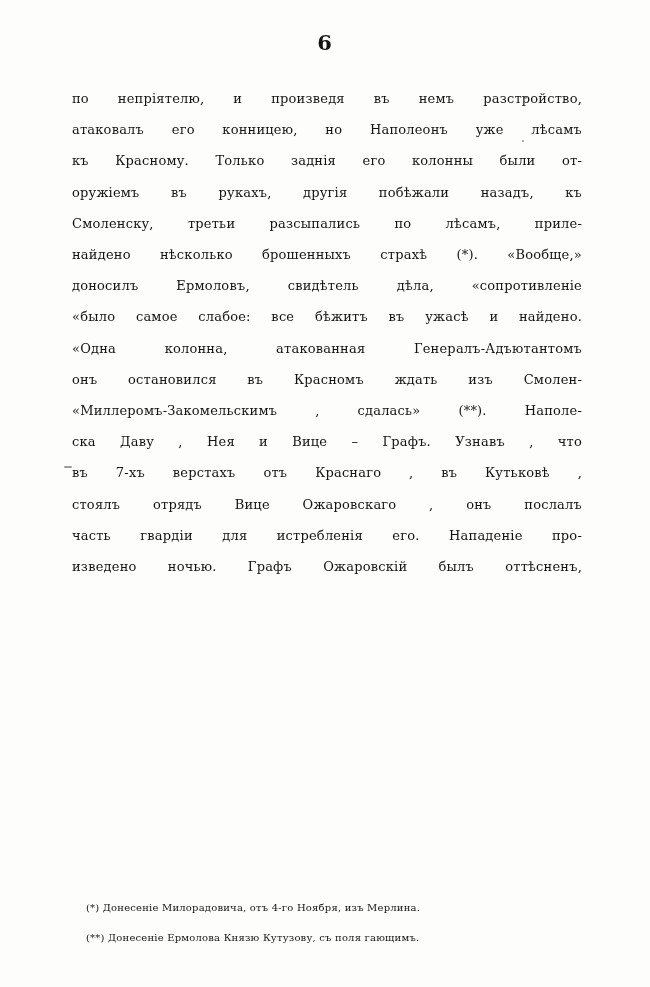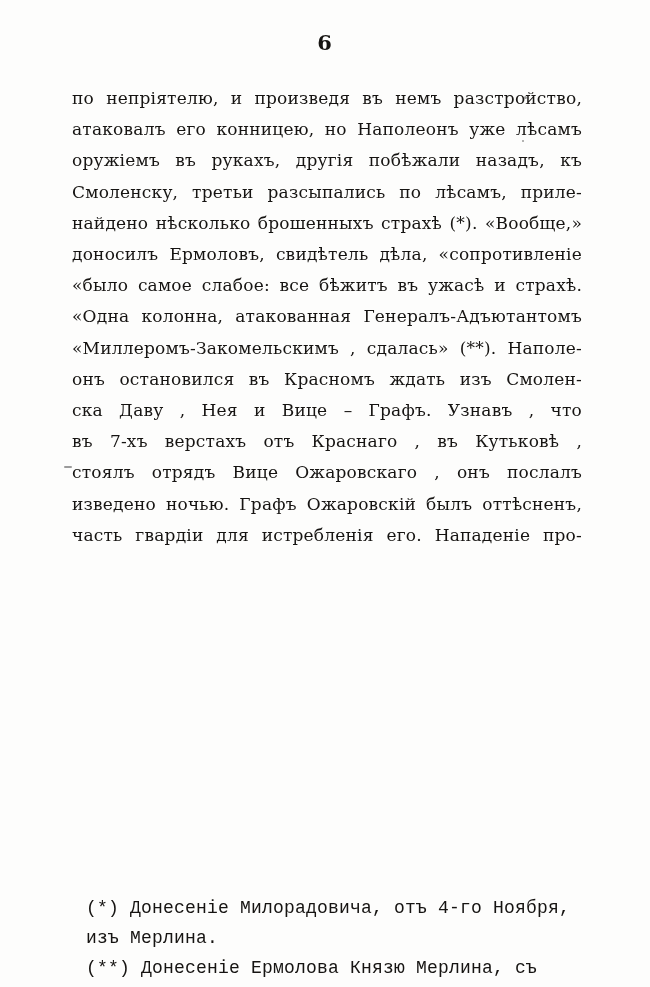--- a/index.html
+++ b/index.html
@@ -27,76 +27,76 @@
     font-weight: bold;
     letter-spacing: 1px;
   }
   .text-block {
     position: absolute;
     top: 83px;
     left: 72px;
     width: 510px;
   }
   .line {
-    font-size: 17px;
+    font-size: 13px;
     line-height: 31.2px;
     text-align: justify;
     text-align-last: justify;
     white-space: normal;
     letter-spacing: 0.2px;
   }
   .footnotes {
     position: absolute;
     top: 893px;
     left: 86px;
     width: 496px;
   }
   .footnote-line {
-    font-size: 18px;
+    font-size: 10px;
     line-height: 30px;
     text-align: left;
     letter-spacing: 0.2px;
-    font-family: Liberation Mono, monospace;
   }
   
   .speck {
     position: absolute;
     background: #4a4a4a;
     border-radius: 50%;
     opacity: 0.55;
   }
 </style>
 </head>
 <body>
 
 <div class="page">
 
   <div class="page-number">6</div>
 
   <div class="text-block">
     <div class="line">по непріятелю, и произведя въ немъ разстройство,</div>
     <div class="line">атаковалъ его конницею, но Наполеонъ уже лѣсамъ</div>
+    <div class="line">къ Красному. Только заднія его колонны были от-</div>
     <div class="line">оружіемъ въ рукахъ, другія побѣжали назадъ, къ</div>
     <div class="line">Смоленску, третьи разсыпались по лѣсамъ, приле-</div>
     <div class="line">найдено нѣсколько брошенныхъ страхѣ (*). «Вообще,»</div>
     <div class="line">доносилъ Ермоловъ, свидѣтель дѣла, «сопротивленіе</div>
-    <div class="line">«было самое слабое: все бѣжитъ въ ужасѣ и страхѣ.</div>
+    <div class="line">«было самое слабое: все бѣжитъ въ ужасѣ и найдено.</div>
     <div class="line">«Одна колонна, атакованная Генералъ-Адъютантомъ</div>
+    <div class="line">онъ остановился въ Красномъ ждать изъ Смолен-</div>
     <div class="line">«Миллеромъ-Закомельскимъ , сдалась» (**). Наполе-</div>
-    <div class="line">онъ остановился въ Красномъ ждать изъ Смолен-</div>
     <div class="line">ска Даву , Нея и Вице – Графъ. Узнавъ , что</div>
     <div class="line">въ 7-хъ верстахъ отъ Краснаго , въ Кутьковѣ ,</div>
     <div class="line">стоялъ отрядъ Вице Ожаровскаго , онъ послалъ</div>
+    <div class="line">часть гвардіи для истребленія его. Нападеніе про-</div>
     <div class="line">изведено ночью. Графъ Ожаровскій былъ оттѣсненъ,</div>
-    <div class="line">часть гвардіи для истребленія его. Нападеніе про-</div>
 
   </div>
 
   <div class="footnotes">
     <div class="footnote-line">(*) Донесеніе Милорадовича, отъ 4-го Ноября, изъ Мерлина.</div>
-    <div class="footnote-line">(**) Донесеніе Ермолова Князю Мерлина, съ поля сраженія.</div>
+    <div class="footnote-line">(**) Донесеніе Ермолова Князю Кутузову, съ поля гающимъ.</div>
   </div>
 
   <div class="speck" style="left:524px; top:96px; width:3px; height:3px;"></div>
   <div class="speck" style="left:522px; top:140px; width:2px; height:2px;"></div>
   <div class="speck" style="left:64px; top:466px; width:8px; height:2px; border-radius:1px;"></div>
 
 </div>
 
 </body></html>

